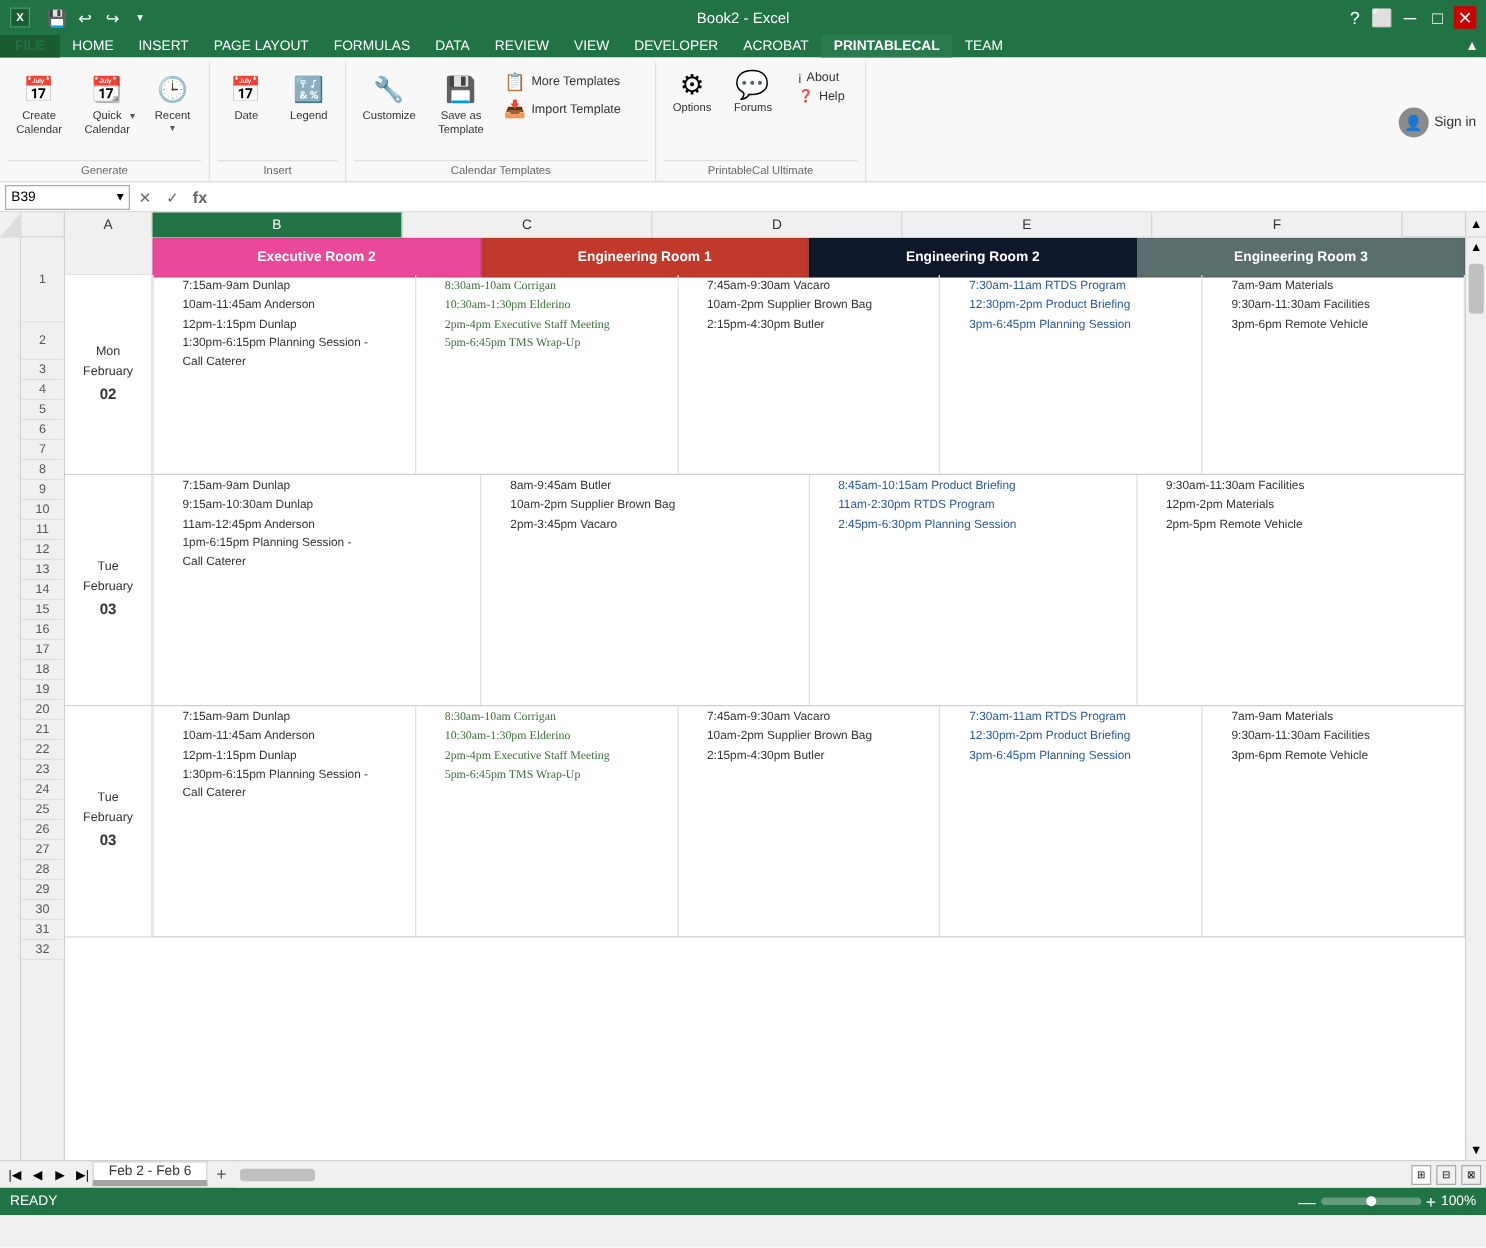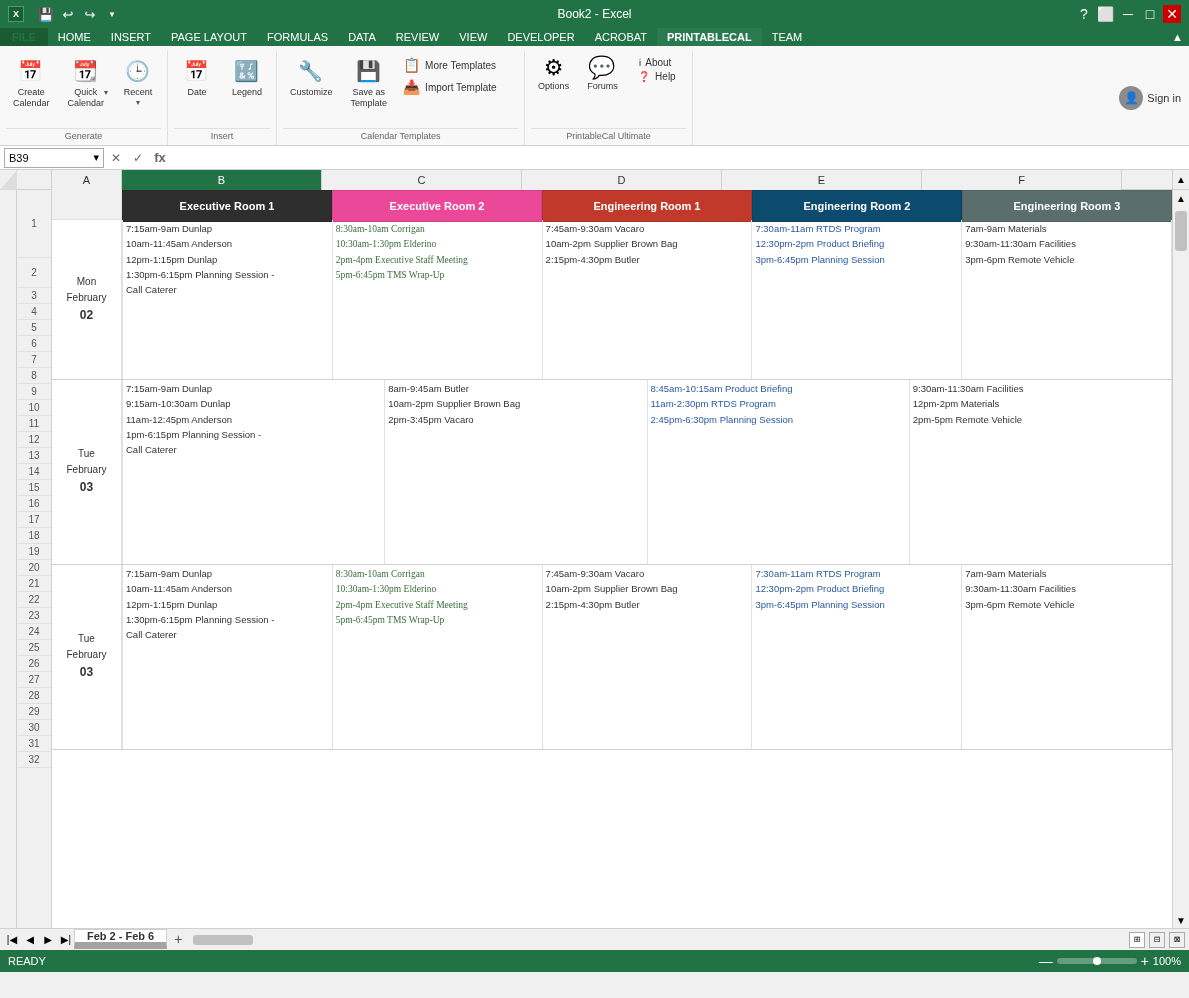--- a/index.html
+++ b/index.html
@@ -164,21 +164,21 @@
       align-items: center;
       justify-content: center;
       font-size: 11px;
       font-weight: bold;
       color: white;
       border: 1px solid rgba(0,0,0,0.1);
     }
     .room-1 { background: #2e2e2e; }
     .room-2 { background: #ec4899; }
     .room-3 { background: #c0392b; }
-    .room-4 { background: #0c4a6e; }
+    .room-4 { background: #0f172a; }
     .room-5 { background: #5a6e6e; }
     .day-label {
       width: 70px;
       min-width: 70px;
       display: flex;
       flex-direction: column;
       align-items: center;
       justify-content: center;
       font-size: 10px;
       color: #333;
@@ -189,36 +189,36 @@
     .day-cell {
       flex: 1;
       padding: 2px 3px;
       font-size: 9.5px;
       color: #333;
       border-right: 1px solid #e0e0e0;
       vertical-align: top;
       line-height: 1.5;
       min-height: 80px;
     }
-    .event-text { display: block; margin-bottom: 1px; }
+    .event-text { display: block; margin-bottom: 1px; margin-left: 20px; }
     .event-green { color: #3a6e3a; font-family: Liberation Serif, serif; }
     .event-blue { color: #2a5a9e; }
     .sheet-tab {
       height: 20px;
       padding: 0 12px;
       border: 1px solid #d0d0d0;
       border-bottom: none;
       background: white;
       font-size: 11px;
       display: flex;
       align-items: center;
       cursor: pointer;
       color: #333;
     }
-    .sheet-tab.active { background: white; border-bottom: 7px solid #a3a3a3; font-weight: bold; }
+    .sheet-tab.active { background: white; border-bottom: 5px solid #a3a3a3; font-weight: normal; }
     .add-sheet-btn { width: 22px; height: 20px; display: flex; align-items: center; justify-content: center; cursor: pointer; font-size: 14px; color: #555; }
 
     
     .status-bar {
       height: 22px;
       background: #217346;
       color: white;
       display: flex;
       align-items: center;
       padding: 0 8px;
@@ -442,21 +442,20 @@
       <div class="row-num" style="height:16px;">30</div>
       <div class="row-num" style="height:16px;">31</div>
       <div class="row-num" style="height:16px;">32</div>
     </div>
 
     <div style="flex:1; overflow:hidden; display:flex; flex-direction:column; background:white;">
 
 
       <div style="height:30px; display:flex; border-bottom:1px solid #e0e0e0;">
         <div style="width:70px; min-width:70px; background:#f0f0f0; border-right:1px solid #e0e0e0;"></div>
-        <div class="room-header room-1">Executive Room 1</div>
         <div class="room-header room-2">Executive Room 2</div>
         <div class="room-header room-3">Engineering Room 1</div>
         <div class="room-header room-4">Engineering Room 2</div>
         <div class="room-header room-5">Engineering Room 3</div>
       </div>
 
       <div style="display:flex; border-bottom:1px solid #d0d0d0; min-height:160px;">
         <div class="day-label" style="width:70px; min-width:70px;">
           <span>Mon</span>
           <span>February</span>

